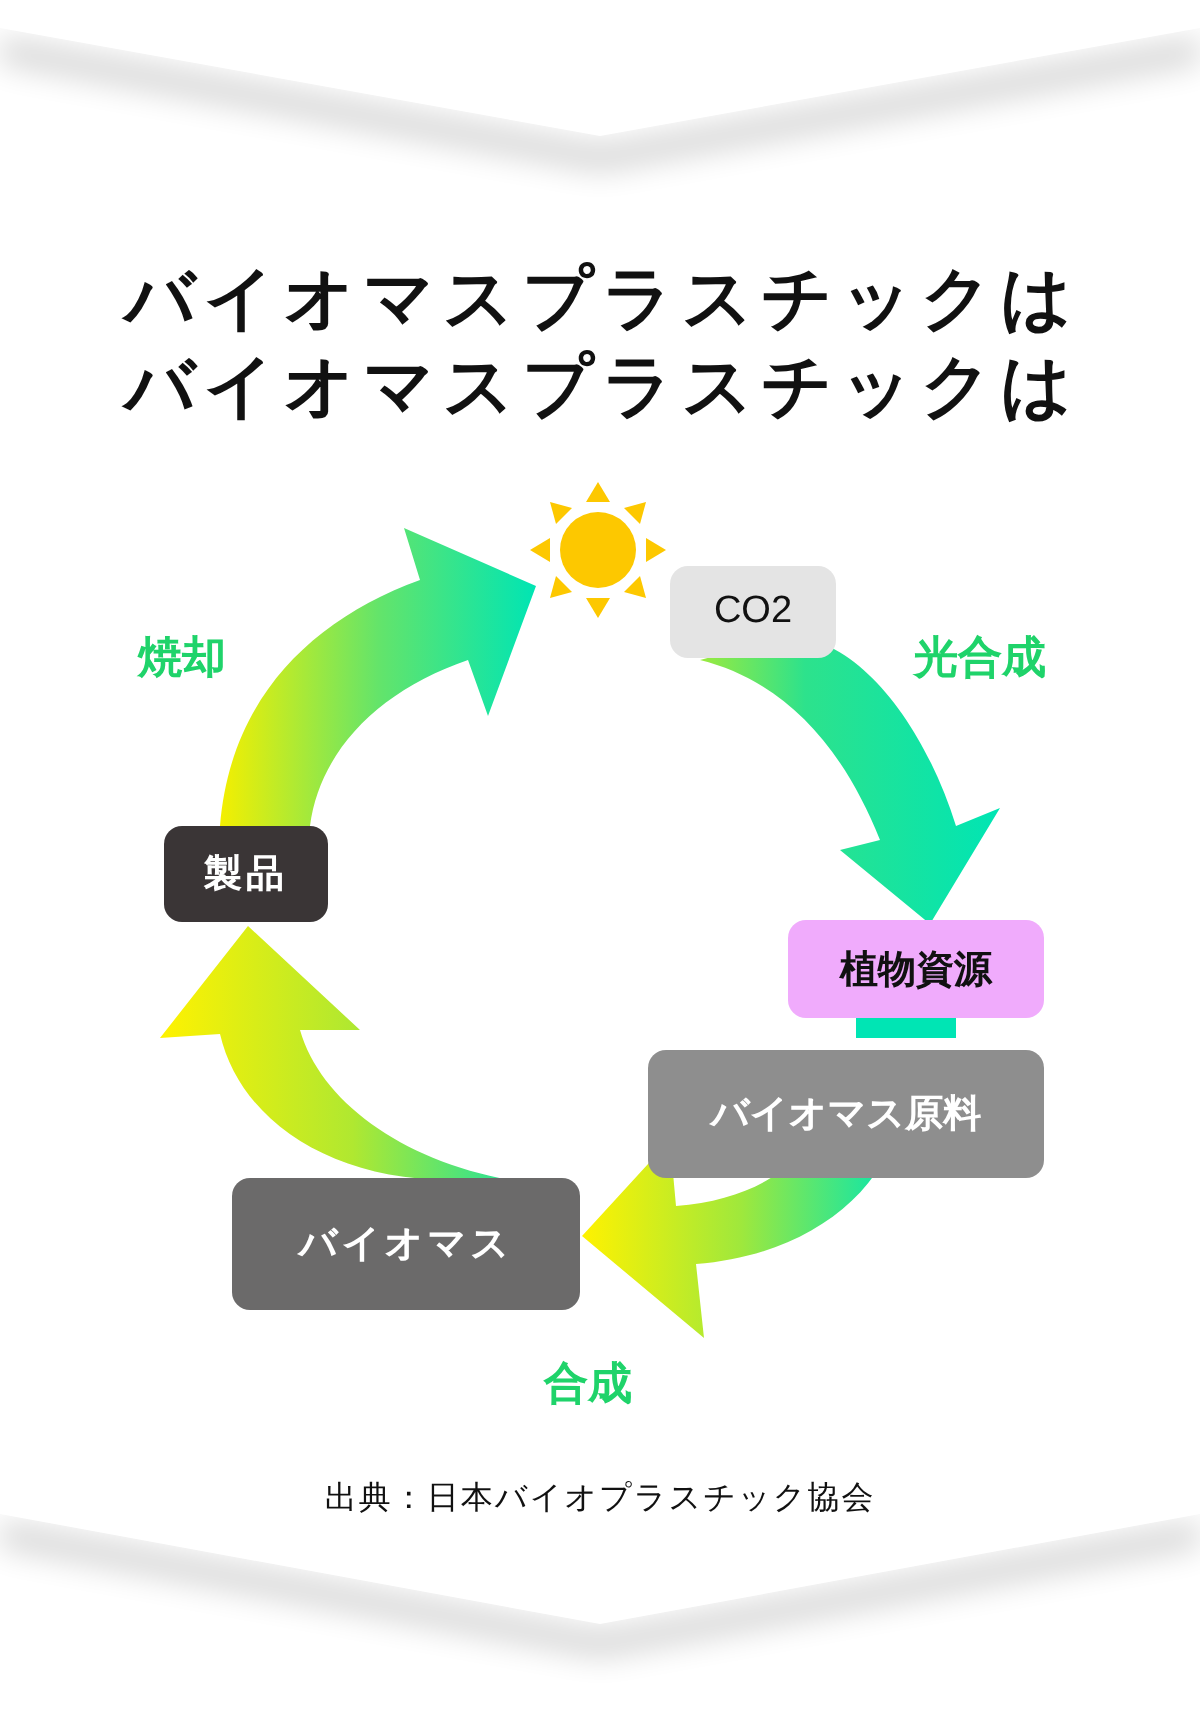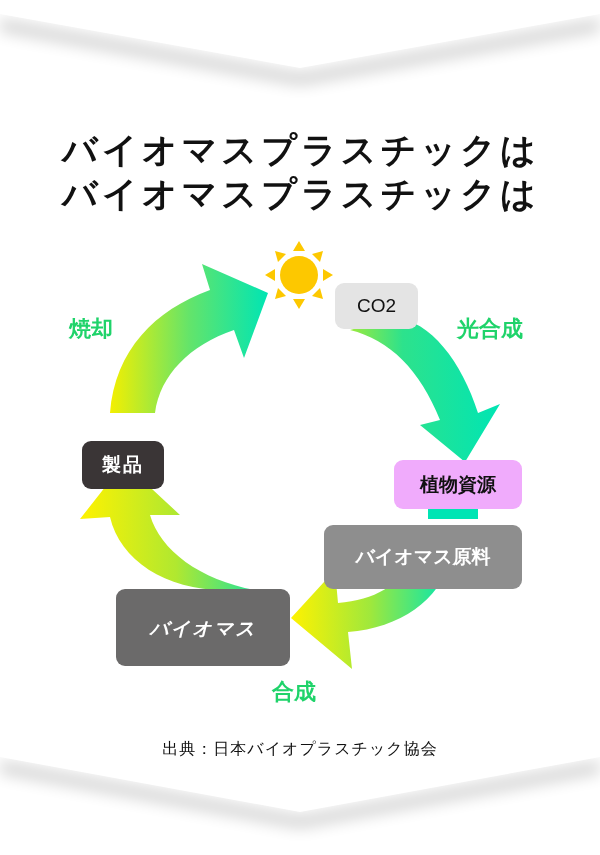--- a/index.html
+++ b/index.html
@@ -92,25 +92,25 @@
 </div>
 
 <div class="box" style="left:394px; top:460px; width:128px; height:49px; background:#f0abfc; color:#111; font-size:19px;">
   <span>植物資源</span>
 </div>
 
 <div class="box" style="left:324px; top:515px; width:198px; height:64px; background:#8e8e8e; color:#fff; font-size:19px;margin-top:10px;">
   <span>バイオマス原料</span>
 </div>
 
-<div class="box" style="left:116px; top:589px; width:174px; height:77px; background:#6b6a6a; color:#fff; font-size:19px; flex-direction:column; line-height:26px; letter-spacing:2px;font-style:italic;">
+<div class="box" style="left:116px; top:589px; width:174px; height:66px; background:#6b6a6a; color:#fff; font-size:19px; flex-direction:column; line-height:26px; letter-spacing:2px;">
   <span>バイオマス</span>
 </div>
 
-<div class="box" style="left:82px; top:413px; width:82px; height:48px; background:#3a3536; color:#fff; font-size:19px; letter-spacing:2px;margin-top:28px;">
+<div class="box" style="left:82px; top:413px; width:82px; height:48px; background:#3a3536; color:#fff; font-size:19px; letter-spacing:2px;">
   <span>製品</span>
 </div>
 
 <div class="step-label" style="left:457px; top:314px;">光合成</div>
 <div class="step-label" style="left:272px; top:677px;">合成</div>
 <div class="step-label" style="left:69px; top:314px;text-align:right;">焼却</div>
 
 <div class="source">出典：日本バイオプラスチック協会</div>
 
 </body></html>

